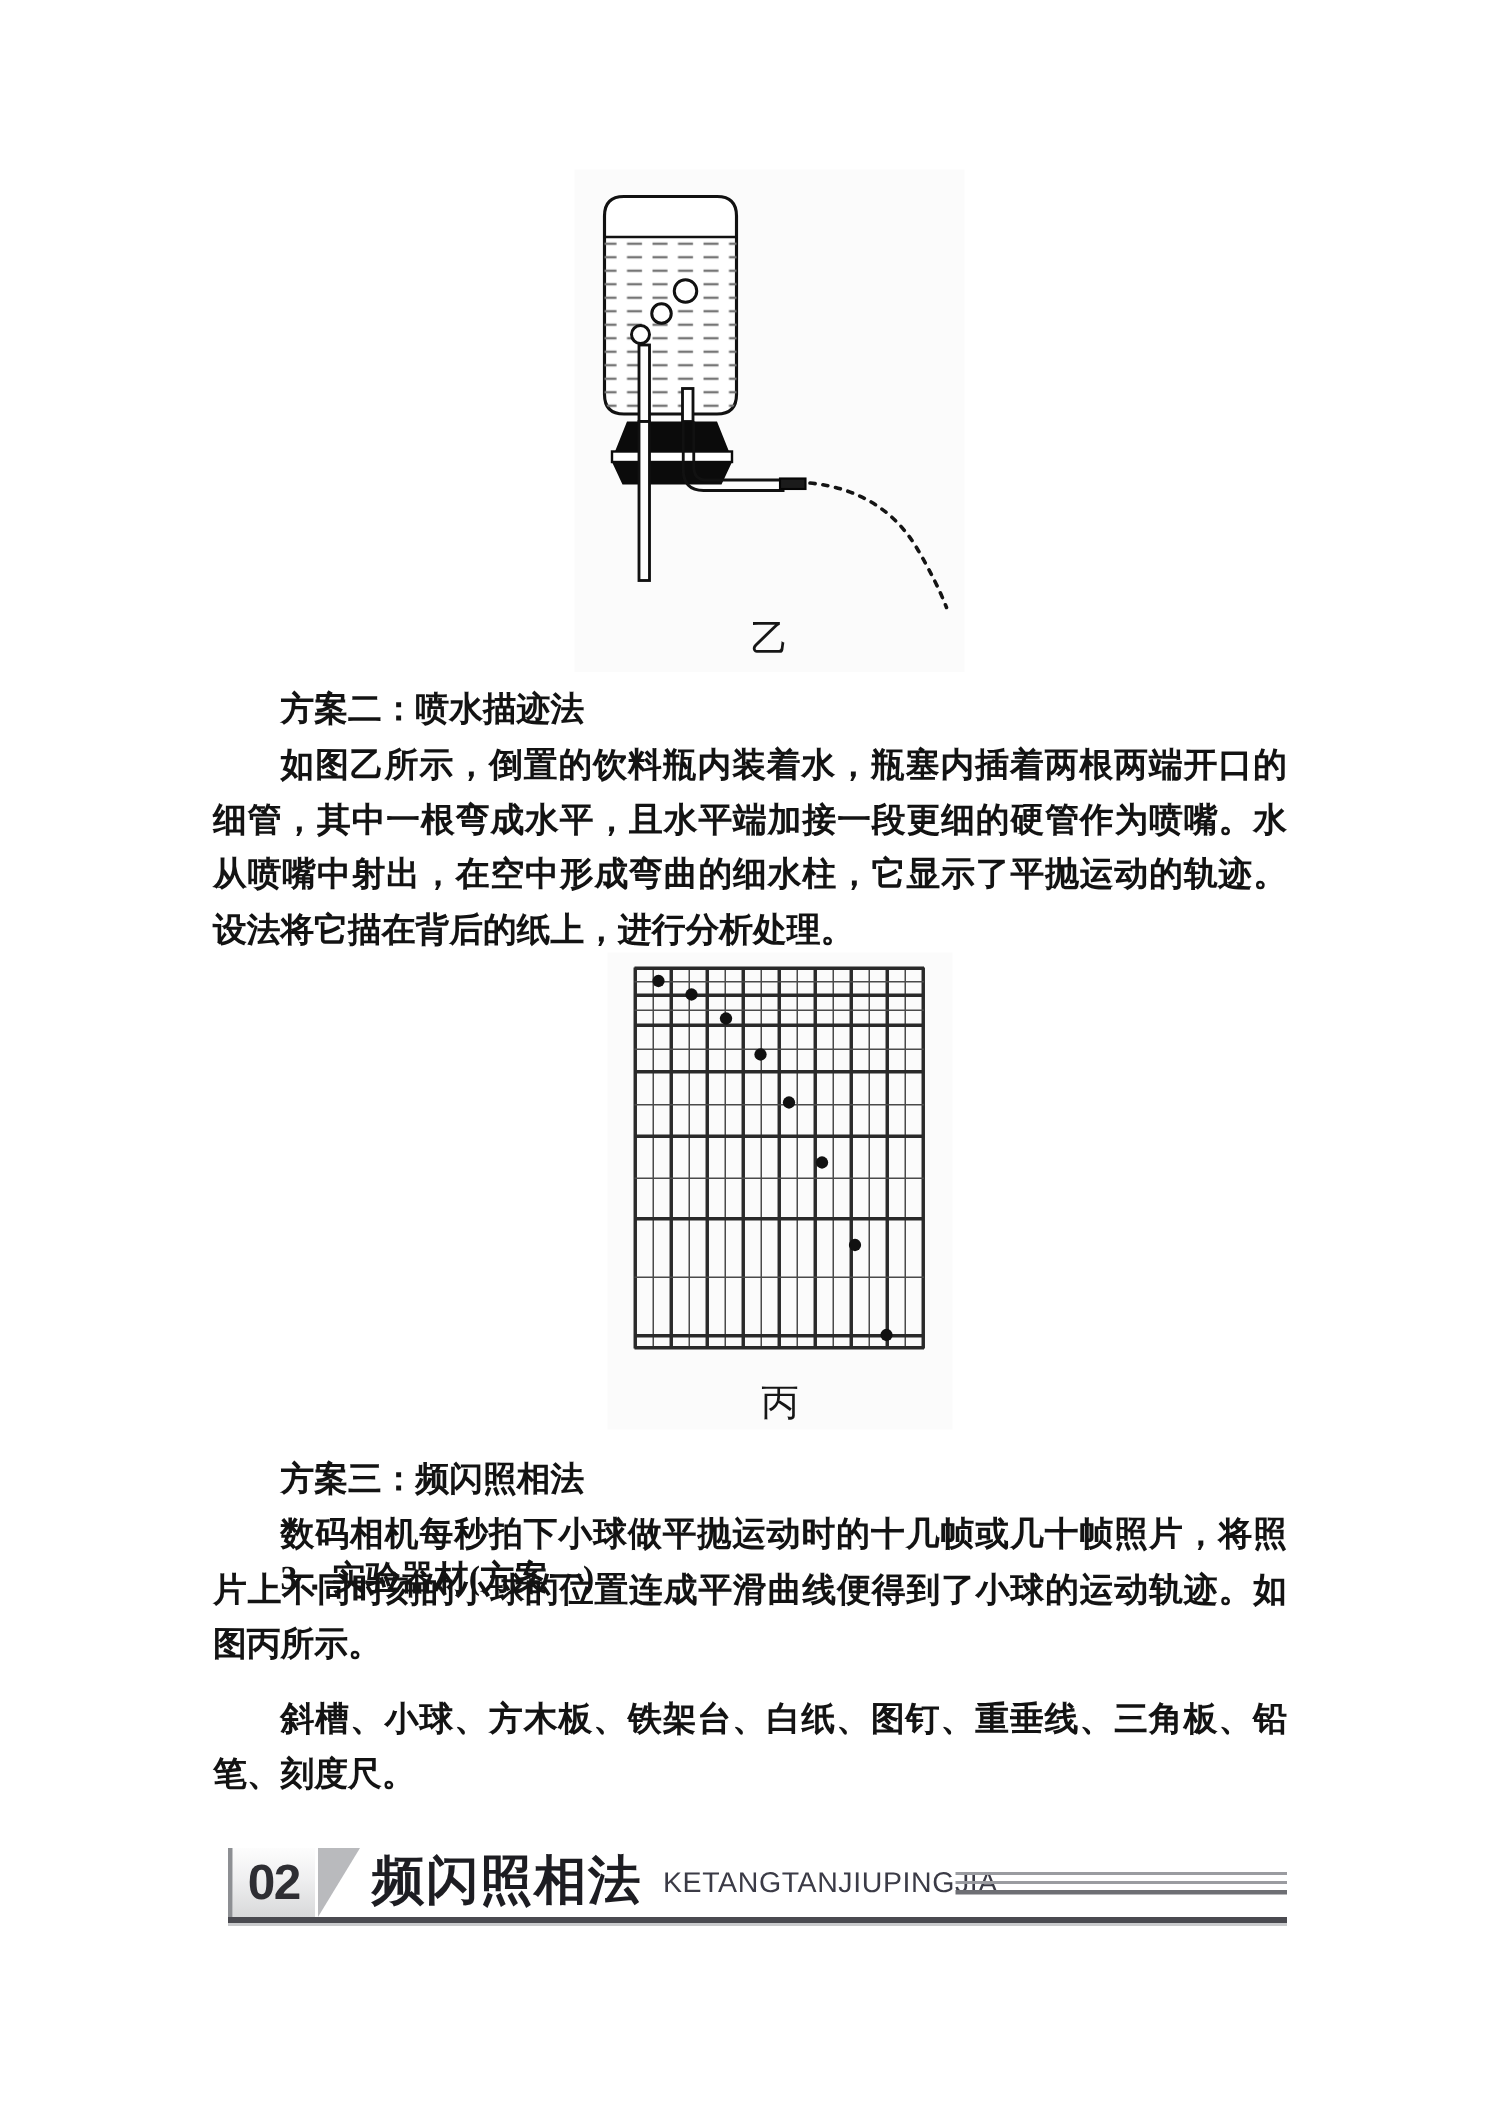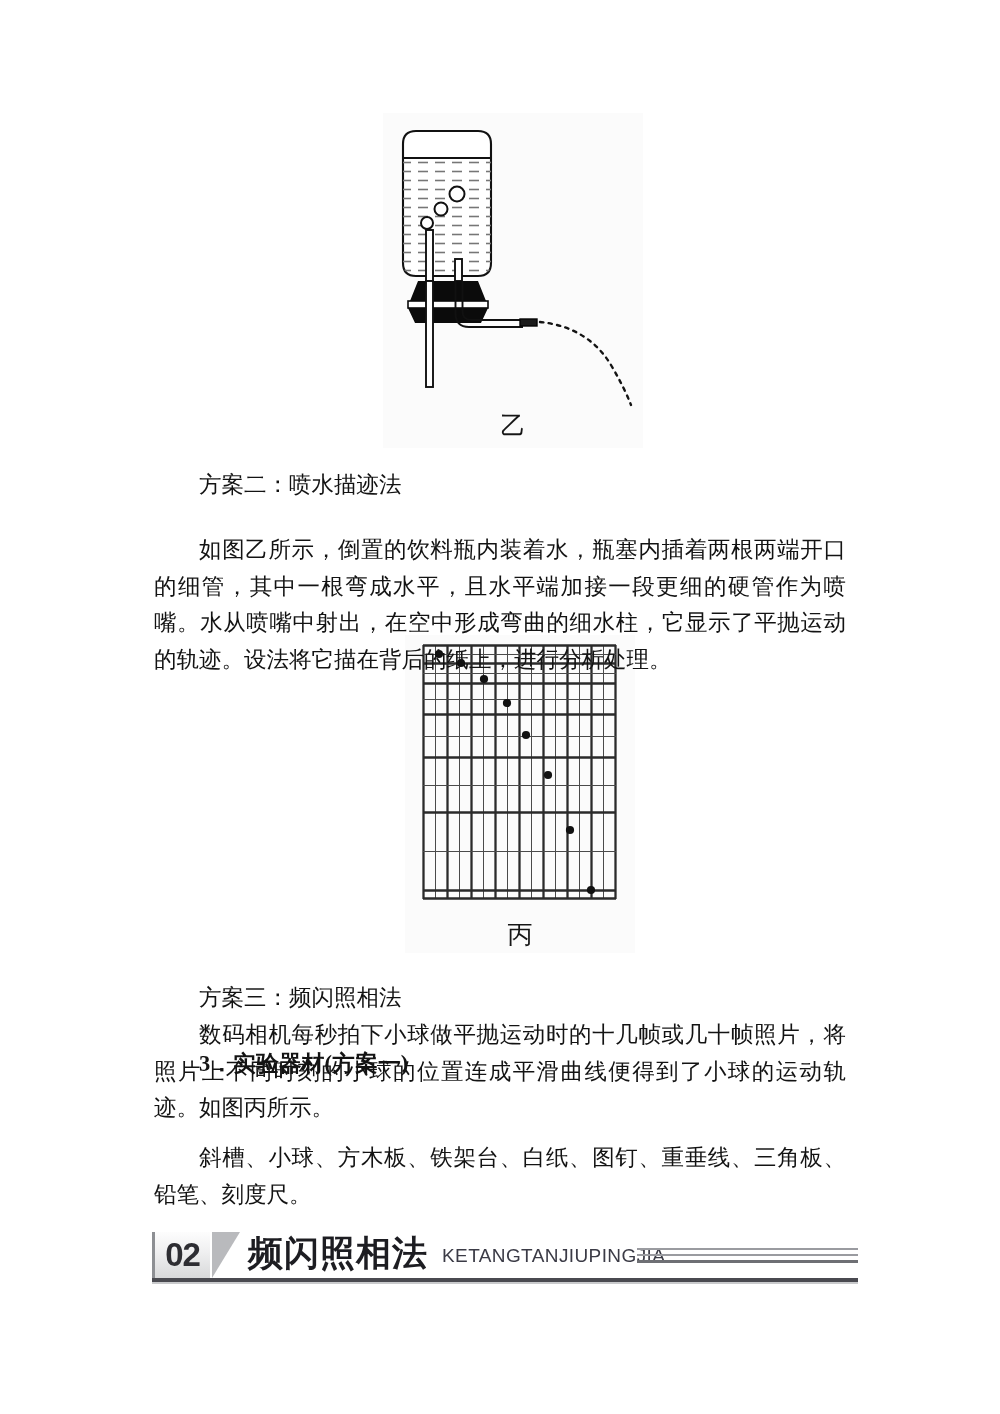--- a/index.html
+++ b/index.html
@@ -58,31 +58,32 @@
     left: 142px;
     width: 716px;
     font-family: "Liberation Serif", "DejaVu Serif", serif;
     font-size: 22.5px;
     line-height: 36.5px;
     color: #131313;
     text-align: justify;
     text-justify: inter-character;
   }
   .textcol p {
-    margin: 12px;
+    margin: 0;
+    font-weight: bold;
   }
   .indent2 { text-indent: 2em; }
   .bold-line {
     font-weight: bold;
     text-indent: 2em;
     letter-spacing: 0.3px;
   }
 
   #para-plan2-head { top: 455px; }
-  #para-plan2-body { top: 520px; }
+  #para-plan2-body { top: 492px; }
   #para-plan3-head { top: 968px; }
   #para-plan3-body { top: 1005px; }
   #para-equip-head { top: 1034px; }
   #para-equip-body { top: 1128px; }
 
   
   #section-banner {
     position: absolute;
     left: 152px;
     top: 1232px;

